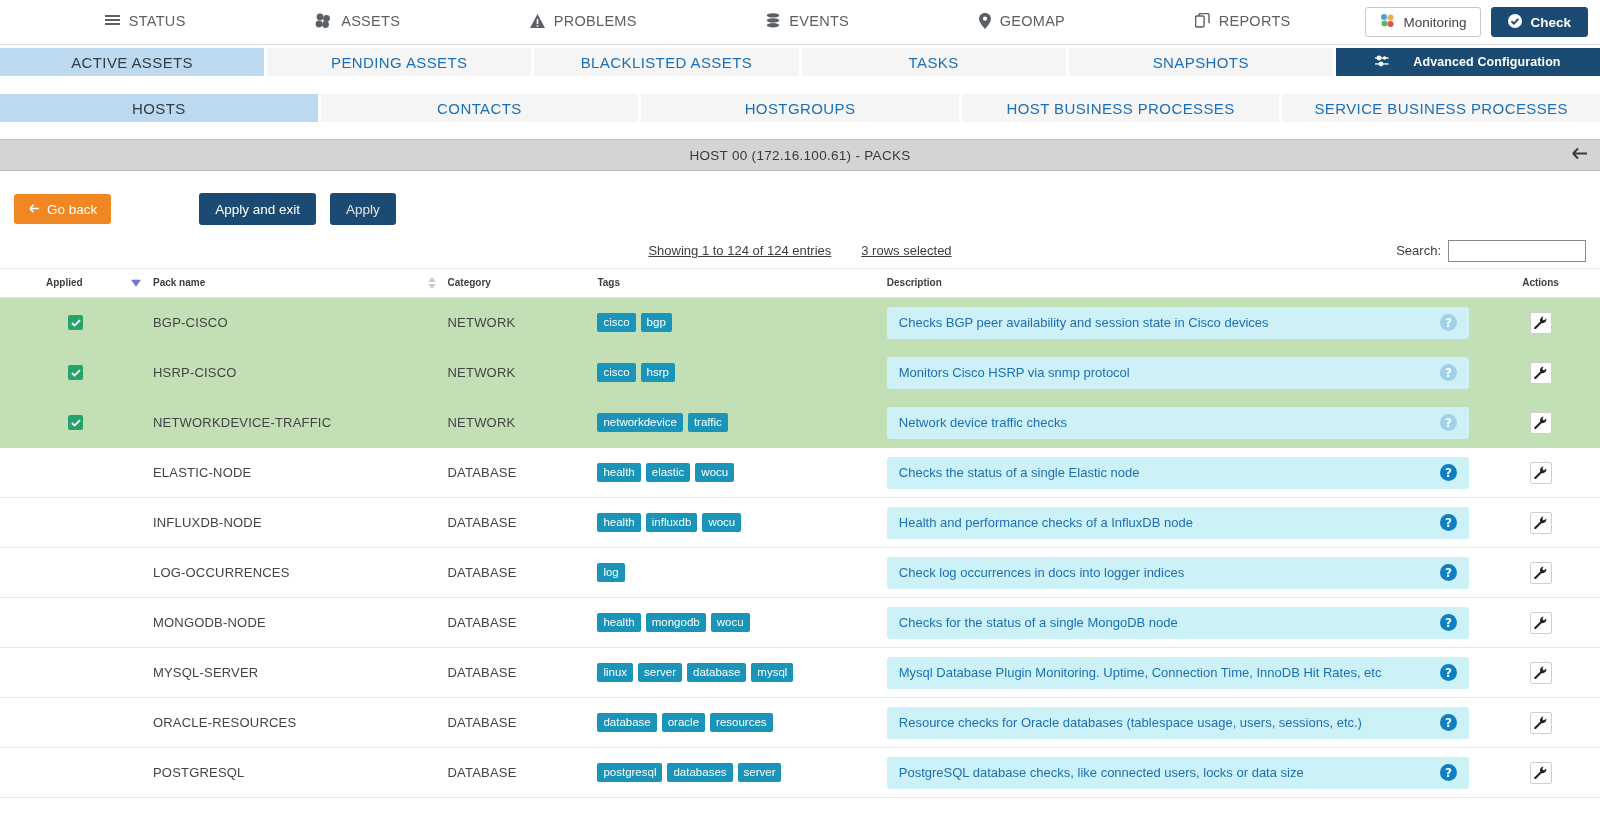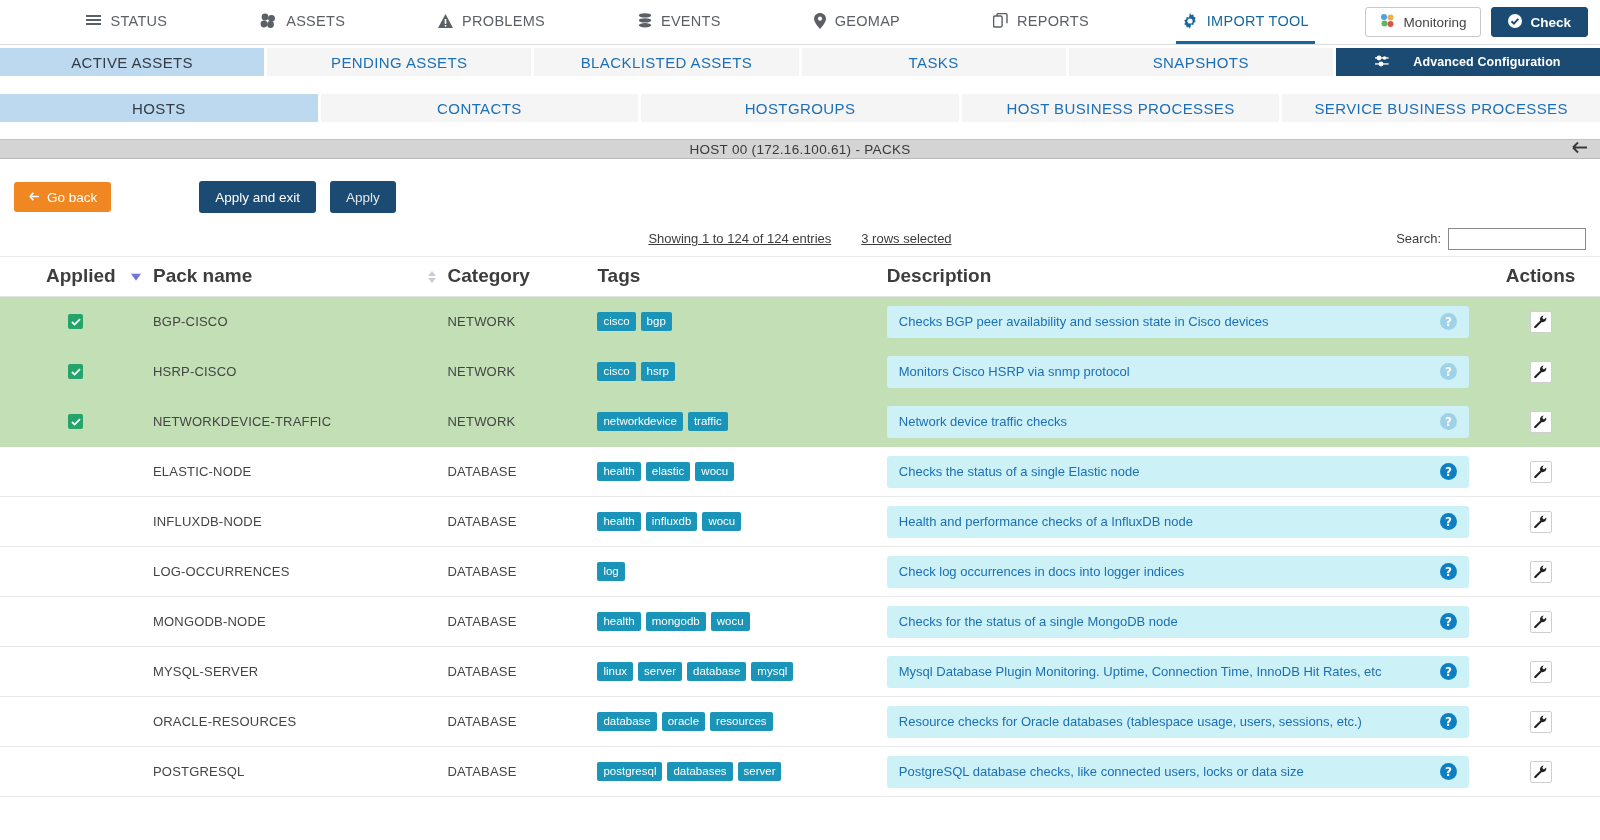--- a/index.html
+++ b/index.html
@@ -92,21 +92,21 @@
   .tab.active { background: #bcd9ef; color: #333b44; }
   .tab.dark {
     background: #1b4b72; color: #ffffff;
     gap: 24px; font-weight: bold; letter-spacing: .1px;
     font-size: 12.5px;
   }
 
   
   .titlebar {
     margin-top: 17px;
-    height: 20px;
+    height: 32px;
     background: #d4d4d4;
     border-top: 1px solid #c2c2c2;
     border-bottom: 1px solid #b9b9b9;
     display: flex; align-items: center; justify-content: center;
     position: relative;
   }
   .titlebar .ttl {
     font-size: 13.5px; color: #3a3a3a; letter-spacing: .3px;
   }
   .titlebar .collapse {
@@ -164,21 +164,21 @@
     padding: 0 4px;
   }
 
   
   table.packs {
     width: 100%;
     border-collapse: collapse;
     table-layout: fixed;
   }
   table.packs thead th {
-    font-size: 19px; font-weight: bold; color: #3d3d3d;
+    font-size: 10px; font-weight: bold; color: #3d3d3d;
     text-align: left;
     padding: 8px 0 9px 0;
     border-bottom: 1px solid #e2e2e2;
     background: #ffffff;
     vertical-align: middle;
   }
   th.c-applied { width: 148px; padding-left: 46px !important; position: relative; }
   th.c-pack    { width: 285px; position: relative; }
   th.c-cat     { width: 145px; position: relative; }
   th.c-tags    { width: 280px; margin-top: 12px; }
@@ -345,29 +345,20 @@
     <div class="nav-item">
       <span class="nav-ico">
         <svg width="15" height="15" viewBox="0 0 15 15">
             <rect x="0.6" y="3" width="8.5" height="11" rx="1.4" fill="none" stroke="#5b5f66" stroke-width="1.4"></rect>
             <path d="M4 3 V1.6 A1.2 1.2 0 0 1 5.2 0.6 H12.6 A1.4 1.4 0 0 1 14 2 V10.3" fill="none" stroke="#5b5f66" stroke-width="1.4"></path>
           </svg>
       </span>
       <span>REPORTS</span>
     </div>
 
-    <div class="nav-item active">
-      <span class="nav-ico">
-        <svg width="16" height="16" viewBox="0 0 16 16">
-            <path fill="#16679e" d="M8 0l1.1 2 2.2-.5.5 2.2 2 1.1-1.2 1.9 1.2 1.9-2 1.1-.5 2.2-2.2-.5L8 16l-1.1-2-2.2.5-.5-2.2-2-1.1L3.4 9.3 2.2 7.4l2-1.1.5-2.2 2.2.5z"></path>
-            <circle cx="8" cy="8" r="2.6" fill="#fff"></circle>
-          </svg>
-      </span>
-      <span>IMPORT TOOL</span>
-    </div>
 
   </div>
 
   <div class="topbtns">
     <div class="btn-mon">
       <span>
         <svg width="15" height="15" viewBox="0 0 15 15">
             <g>
               <circle cx="4" cy="4" r="3" fill="#4aa3df"></circle>
               <circle cx="10.5" cy="4.5" r="3" fill="#f0ad4e"></circle>

